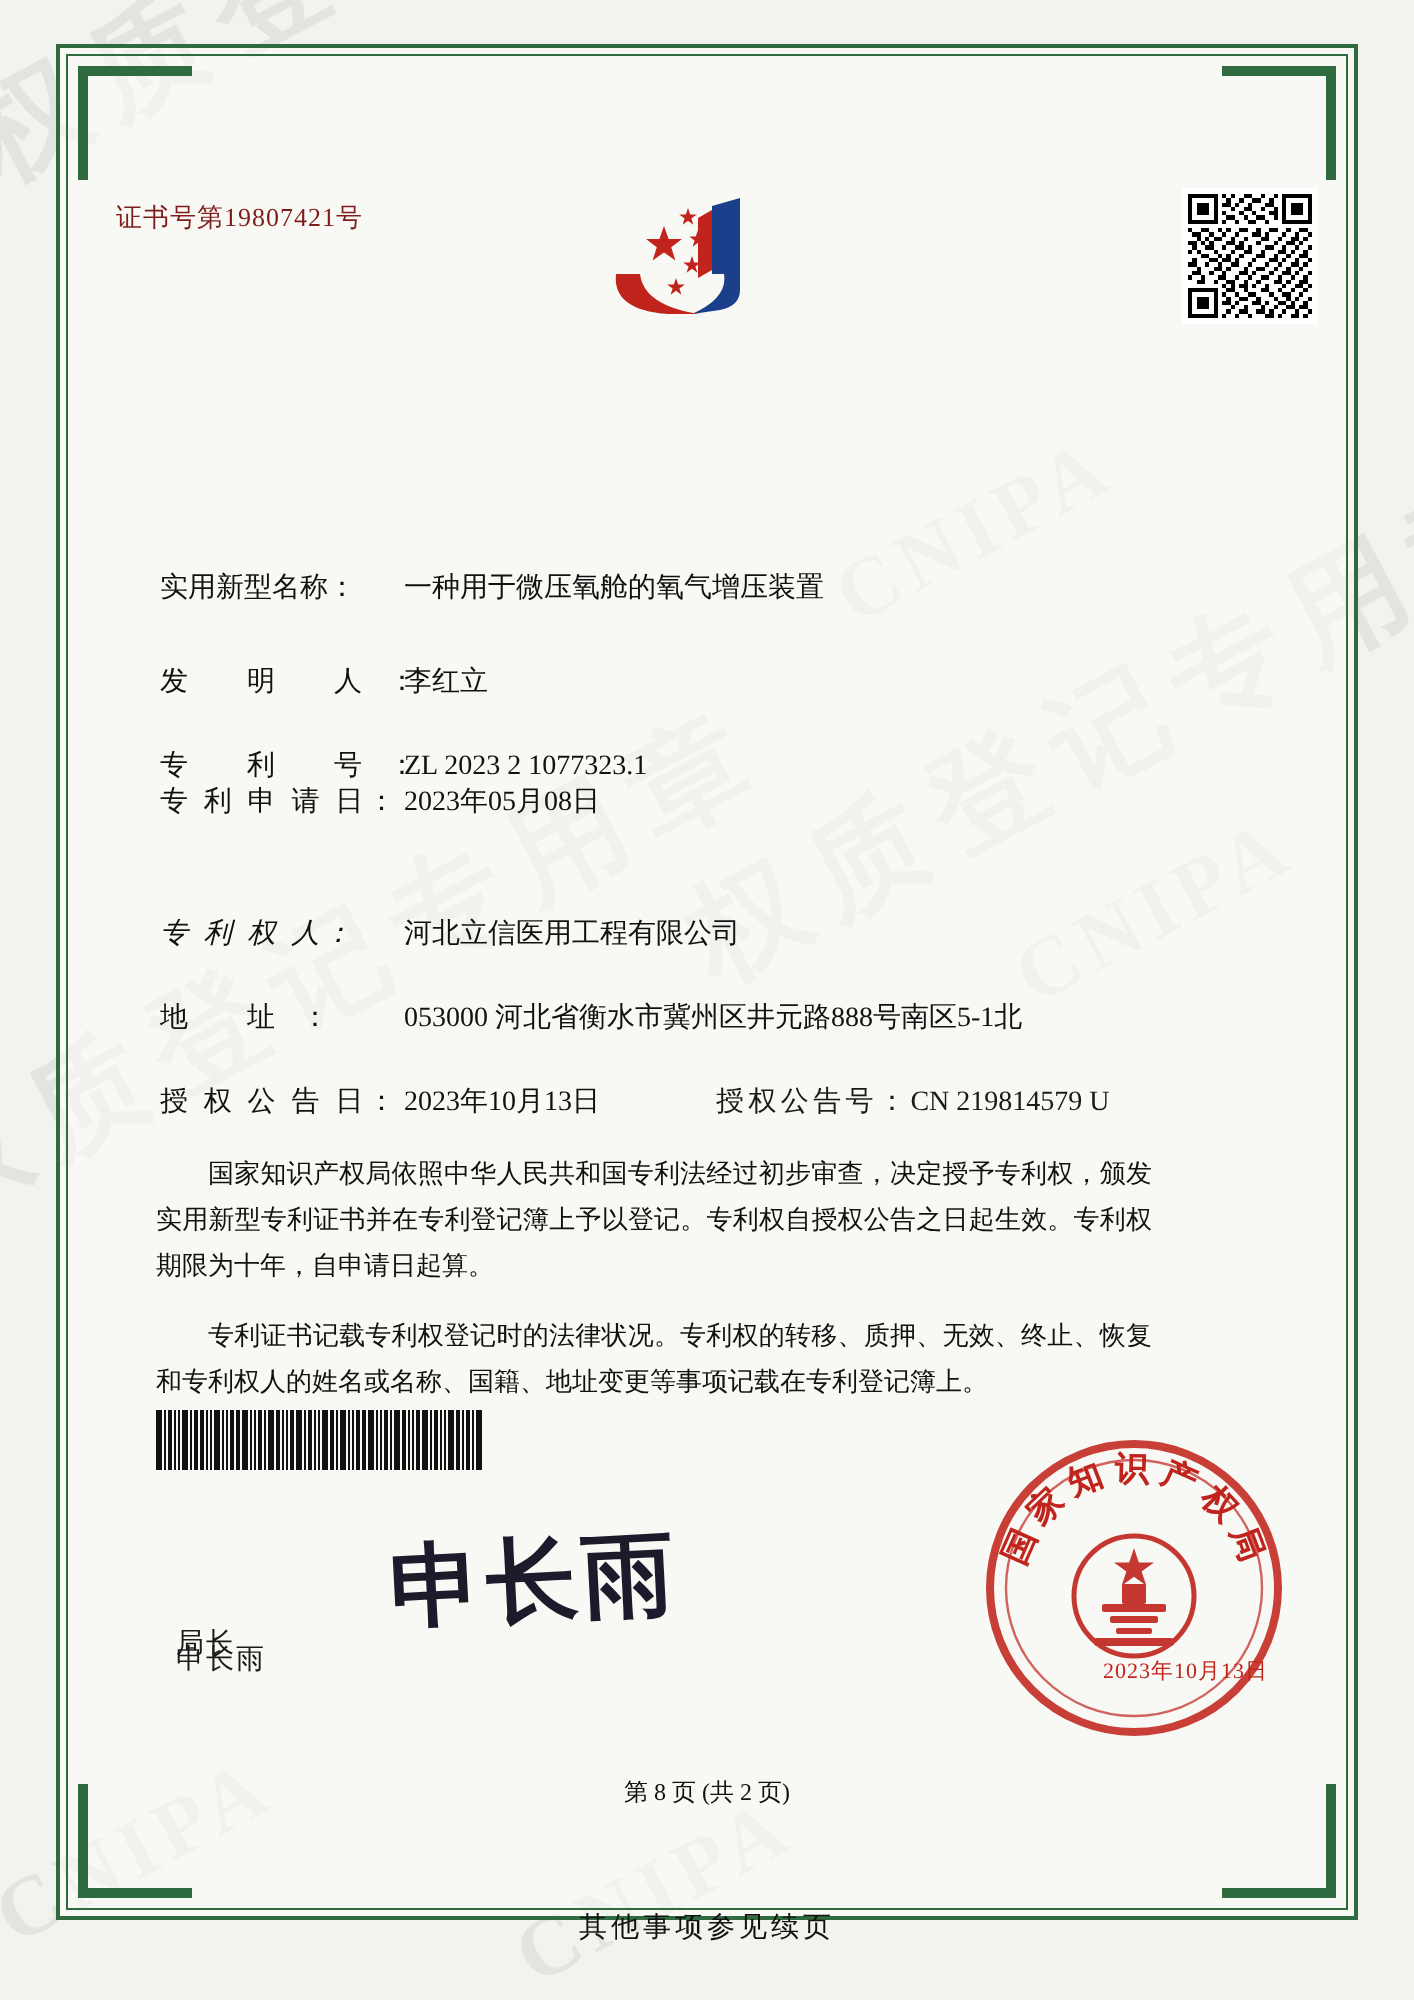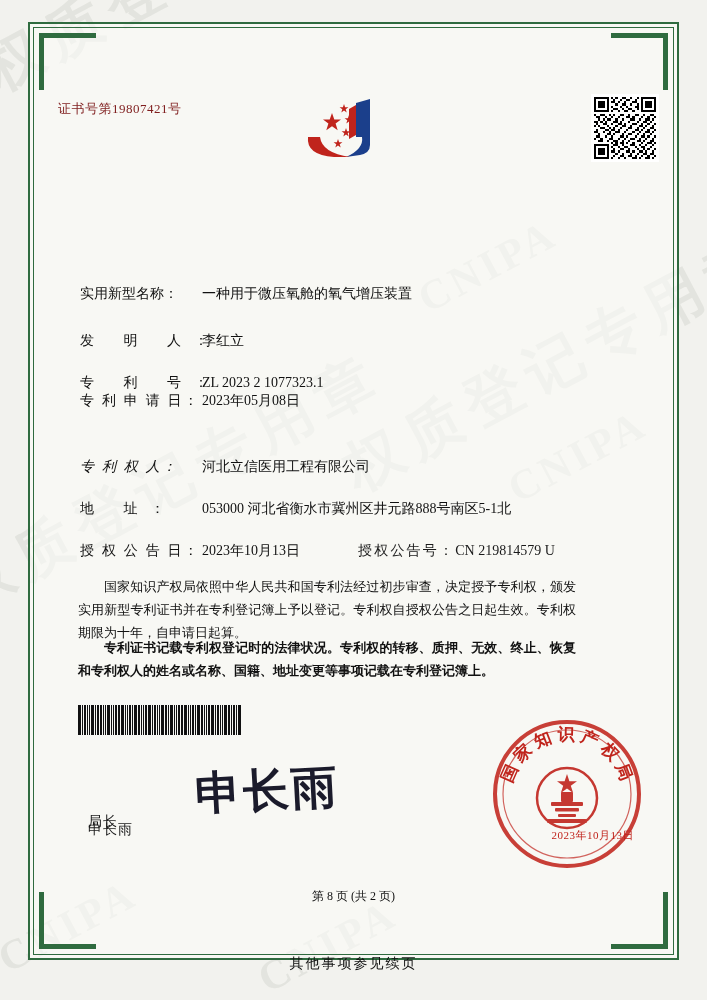--- a/index.html
+++ b/index.html
@@ -530,21 +530,21 @@
 
   <div class="field" style="top:542px;">
     <span class="lbl lbl-grant">授 权 公 告 日：</span><span class="val">2023年10月13日</span>
   </div>
 
   <div class="row-grant2" style="top:542px;">
     <span class="lbl lbl-pubno">授权公告号：</span><span class="val">CN 219814579 U</span>
   </div>
 
   <div class="para" style="top:575px;">国家知识产权局依照中华人民共和国专利法经过初步审查，决定授予专利权，颁发实用新型专利证书并在专利登记簿上予以登记。专利权自授权公告之日起生效。专利权期限为十年，自申请日起算。</div>
-  <div class="para" style="top:636px;font-weight:bold;">专利证书记载专利权登记时的法律状况。专利权的转移、质押、无效、终止、恢复和专利权人的姓名或名称、国籍、地址变更等事项记载在专利登记簿上。</div>
+  <div class="para" style="top:656px;">专利证书记载专利权登记时的法律状况。专利权的转移、质押、无效、终止、恢复和专利权人的姓名或名称、国籍、地址变更等事项记载在专利登记簿上。</div>
 
   <div class="barcode">
     <i style="width:3px"></i>
       <i style="width:1px"></i>
       <i style="width:2px"></i>
       <i style="width:1px"></i>
     <i style="width:1px"></i>
       <i style="width:3px"></i>
       <i style="width:1px"></i>
       <i style="width:2px"></i>

